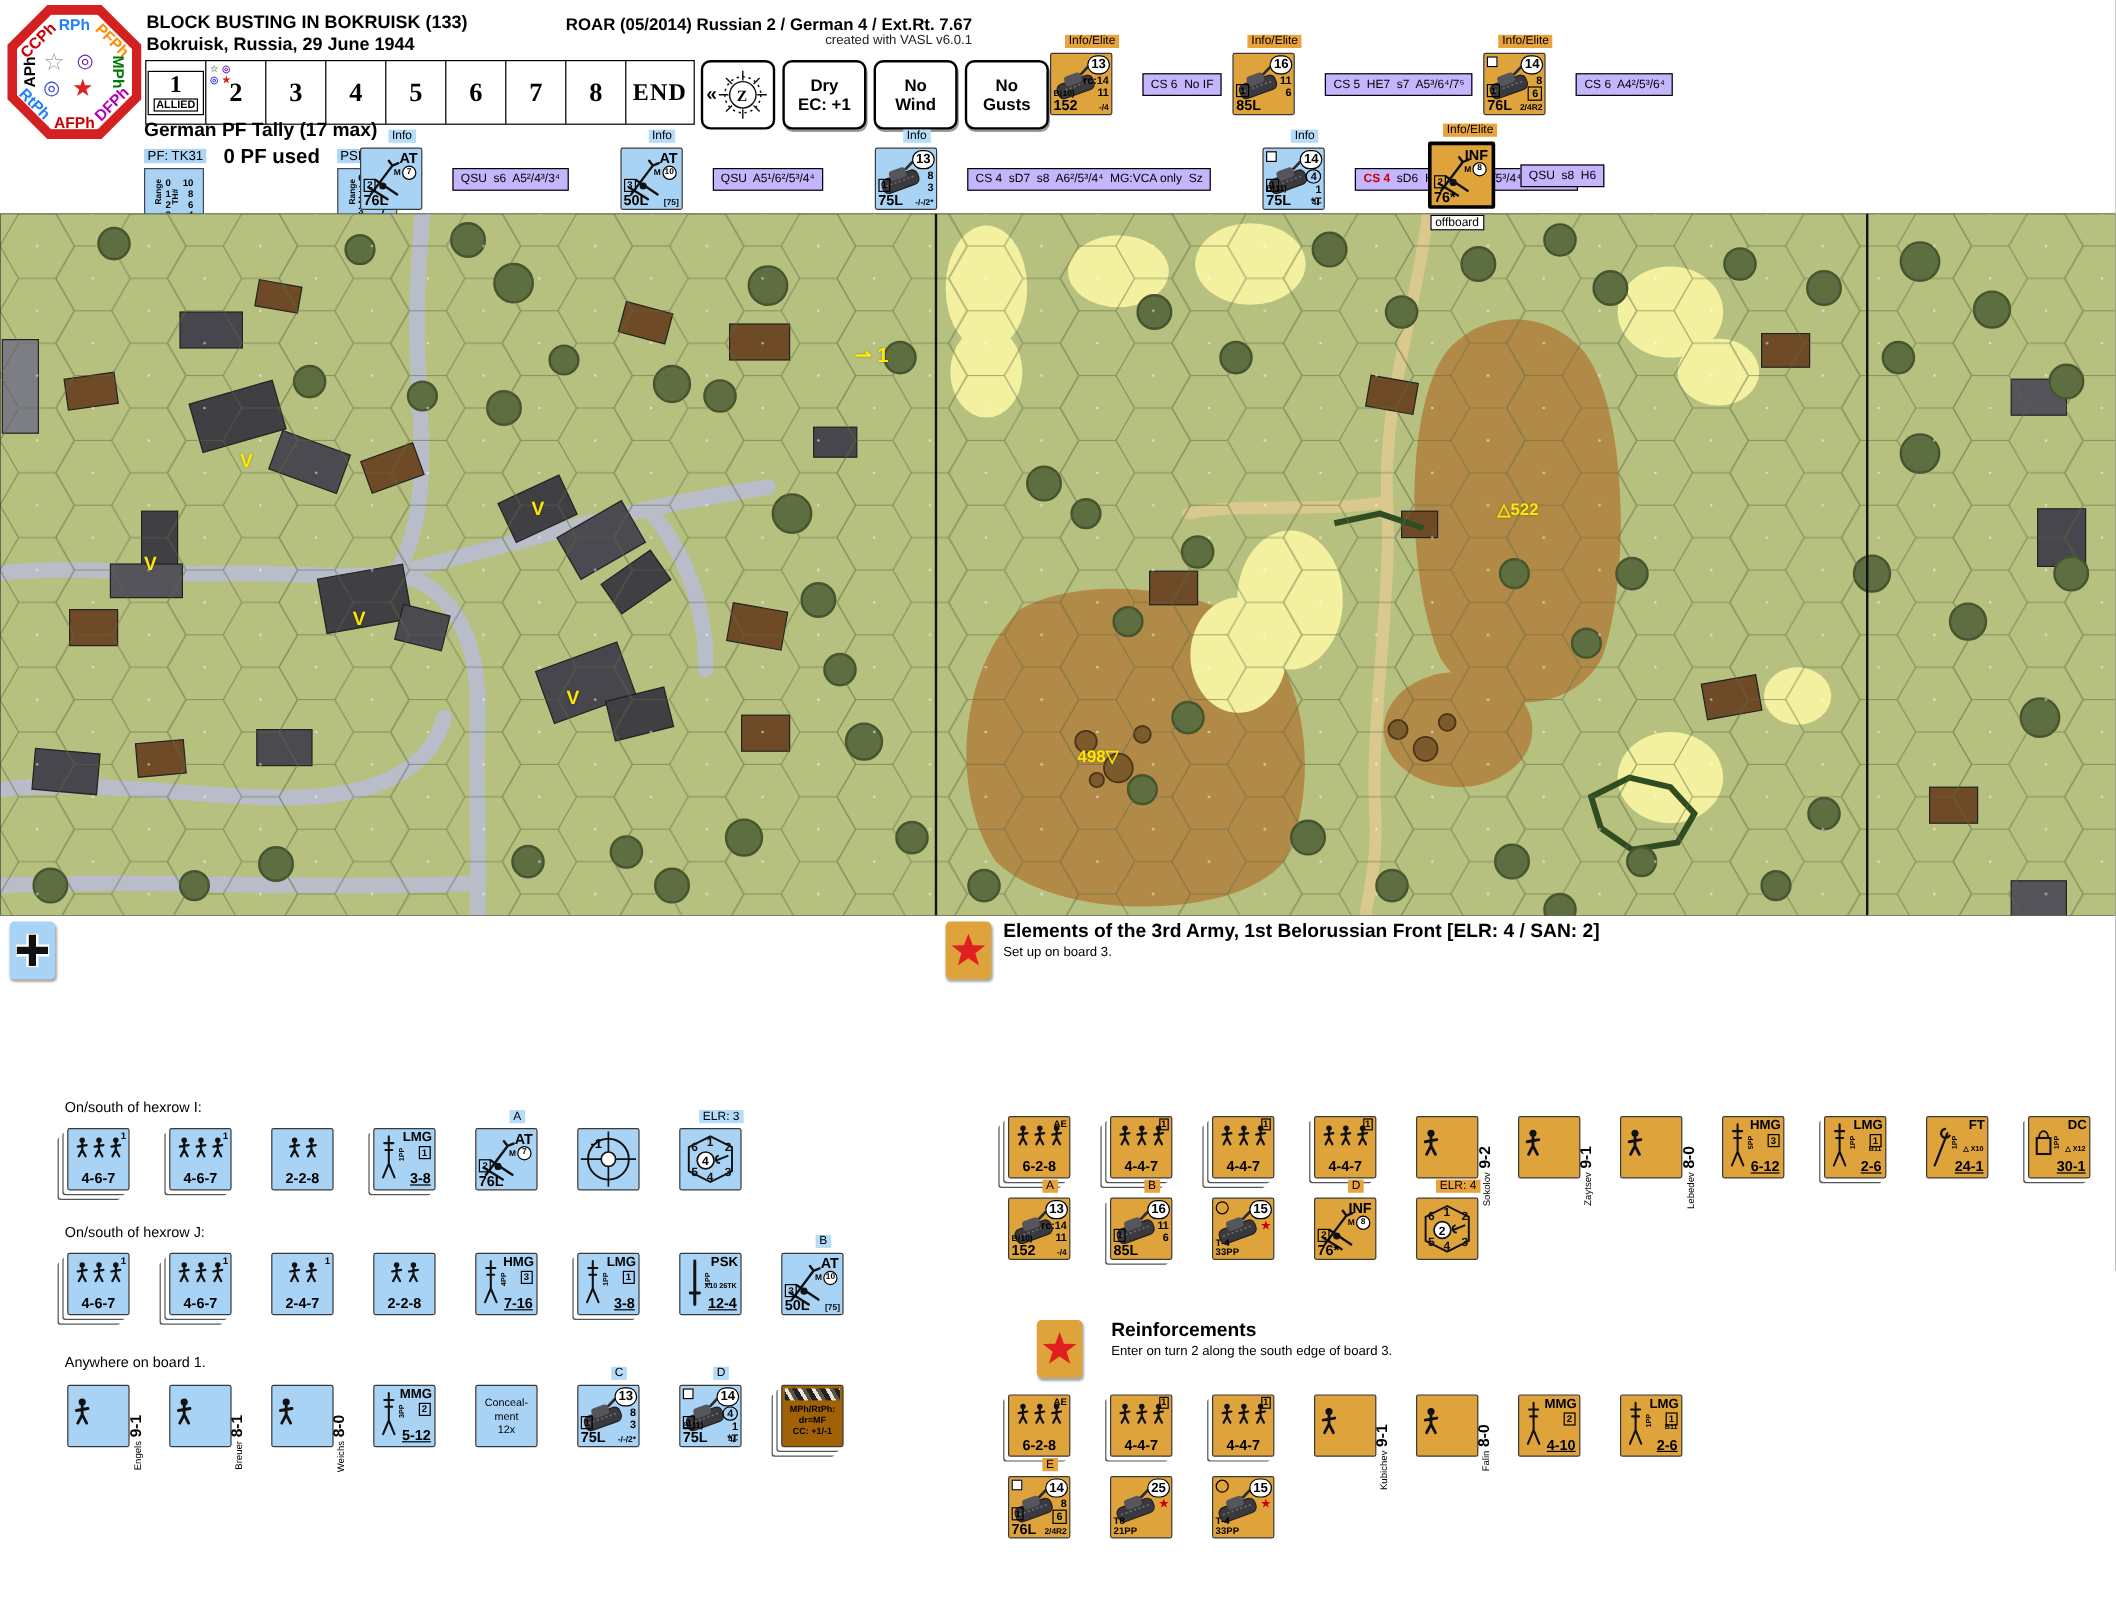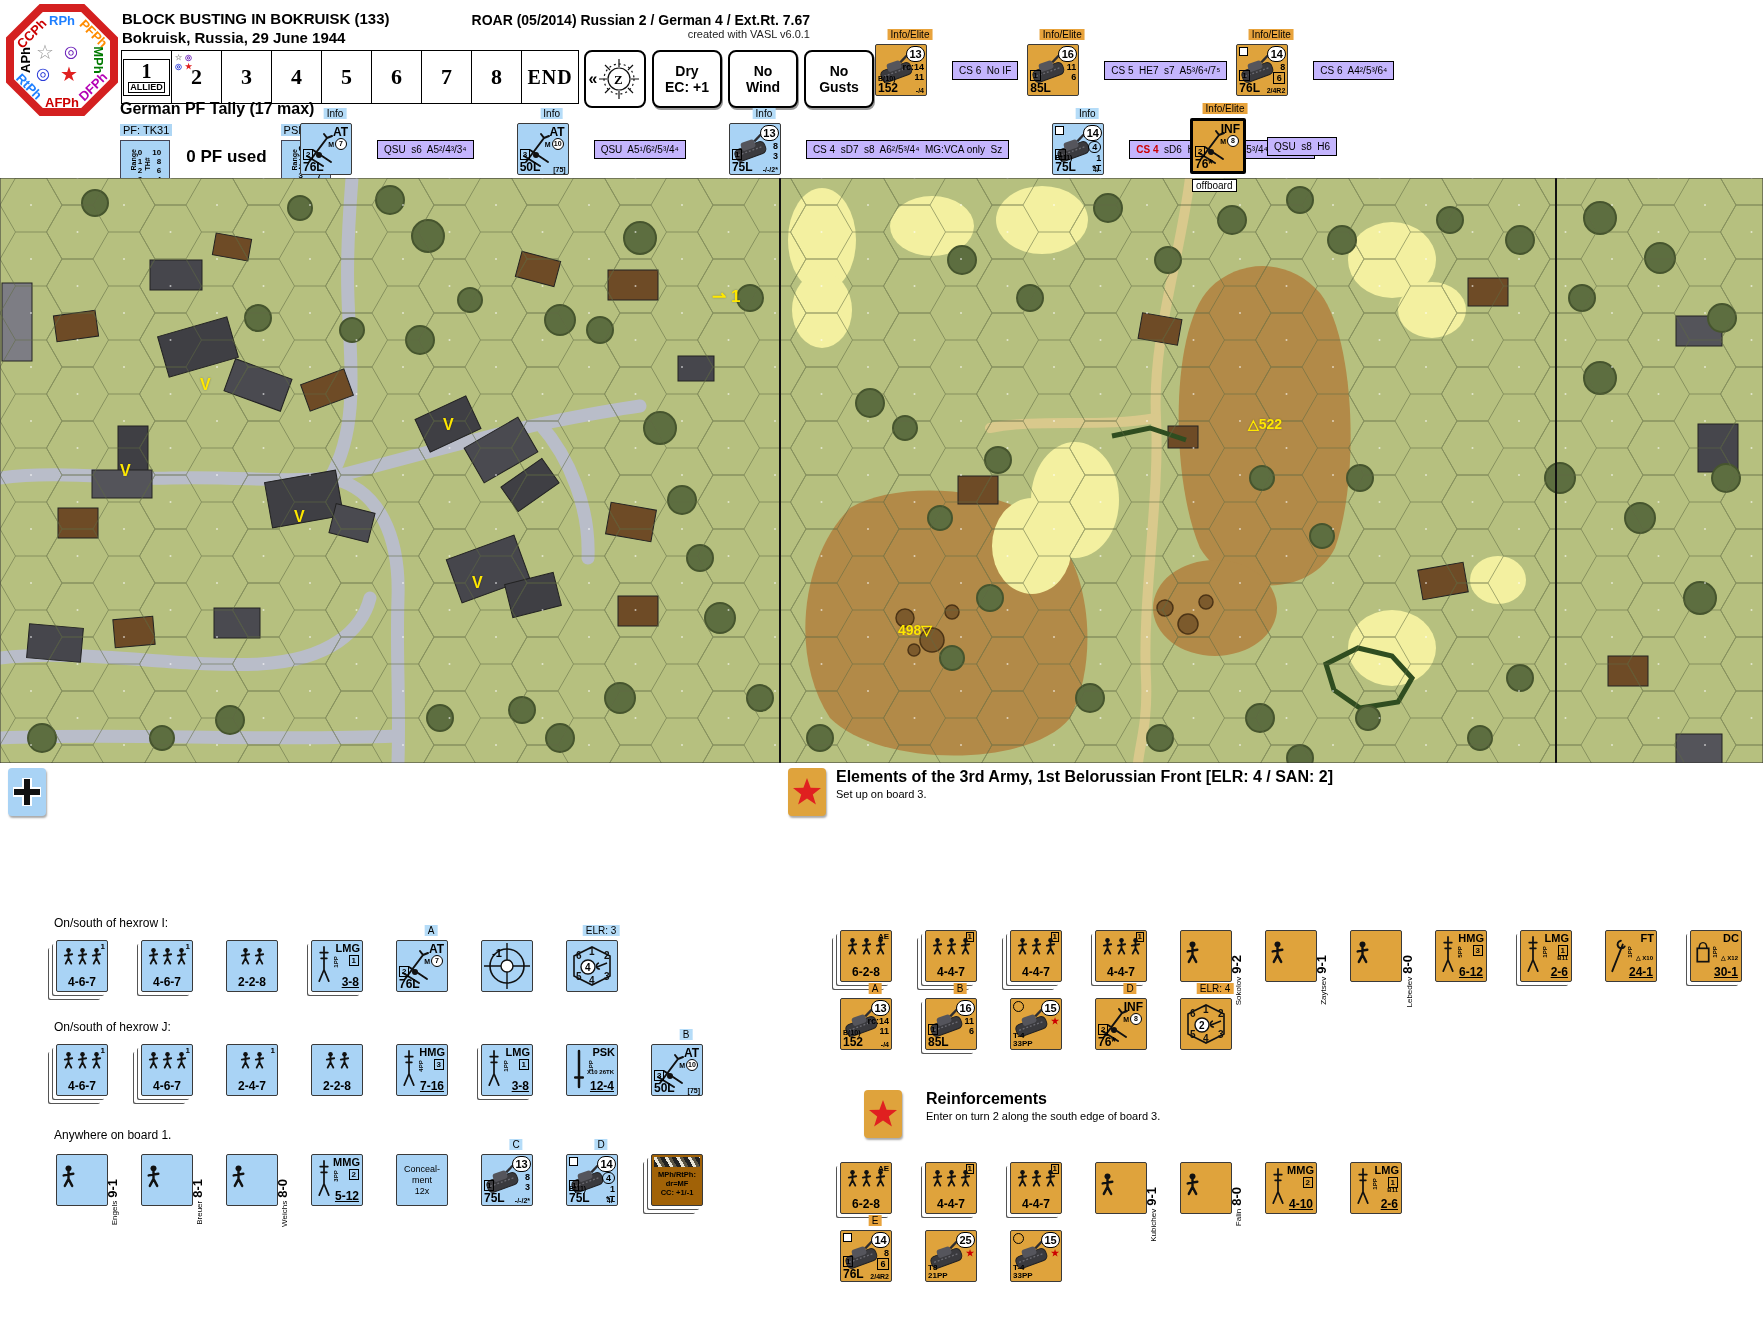--- a/index.html
+++ b/index.html
@@ -37,21 +37,21 @@
   .t2icons{position:absolute;left:3px;top:2px;display:grid;grid-template-columns:10px 10px;
            font-size:8px;line-height:9px;font-family:"Liberation Sans",sans-serif;}
   .compass{width:58px;height:54px;border:2px solid #000;border-radius:8px;margin-left:5px;
            display:flex;align-items:center;justify-content:center;background:#fff;}
   .wbtn{min-width:58px;height:54px;border:2px solid #000;border-radius:8px;margin-left:6px;
         background:#fff;display:flex;flex-direction:column;align-items:center;justify-content:center;
         font-weight:bold;font-size:14px;line-height:1.15;box-shadow:1px 2px 0 #999;padding:0 4px;}
   
   .tally{position:absolute;left:120px;top:100px;}
   .tally .tt{font-weight:bold;font-size:16px;}
-  .tallyrow{display:flex;gap:14px;align-items:center;margin-top:2px;}
+  .tallyrow{display:flex;gap:14px;align-items:flex-start;margin-top:2px;}
   .chip{background:#aed6f4;font-size:11px;padding:0 3px;white-space:nowrap;}
   .used{font-weight:bold;font-size:17px;margin-top:1px;white-space:nowrap;}
   .rangecnt{width:48px;height:50px;background:#a9d3f5;border:1px solid #445;margin-top:2px;
             display:flex;align-items:center;justify-content:center;gap:1px;font-size:8px;font-weight:bold;}
   .rangecnt .rot{transform:rotate(-90deg);font-size:7px;width:8px;}
   .rangecnt .col{display:flex;flex-direction:column;line-height:9px;text-align:right;}
   
   .pairrow{position:absolute;display:flex;gap:9px;align-items:flex-start;}
   .pair{display:flex;align-items:center;gap:7px;}
   .notebox{border:1px solid #000;background:#c4b5fd;font-size:10px;padding:3px 6px;white-space:pre;}
@@ -1257,21 +1257,21 @@
                 <text x="22" y="43">4</text>
                 <text x="37" y="39">3</text>
               </g>
               <circle cx="21" cy="26" r="7" fill="#fff" stroke="#111" stroke-width="1.4"></circle>
               <text x="18" y="30" font-size="10" font-weight="bold" font-family="Liberation Sans">2</text>
               <path d="M30 26 l10 -4 M32 22 a3 3 0 1 0 1 6" stroke="#111" stroke-width="1.6" fill="none"></path>
             </svg>
           </div>
         </div>
       </div>
-    <div class="ptitlerow" style="position:absolute;left:76px;top:322px;gap:24px;">
+    <div class="ptitlerow" style="position:absolute;left:76px;top:332px;gap:24px;">
       <div class="sideicon r">
         <svg width="30" height="30" viewBox="0 0 30 30">
           <path d="M15 1 L18.6 10.8 L29 11 L20.8 17.4 L23.9 27.5 L15 21.5 L6.1 27.5 L9.2 17.4 L1 11 L11.4 10.8 Z" fill="#e02020"></path>
         </svg>
       </div>
       <div>
         <div class="ptitle">Reinforcements</div>
         <div class="psub">Enter on turn 2 along the south edge of board 3.</div>
       </div>
     </div>

